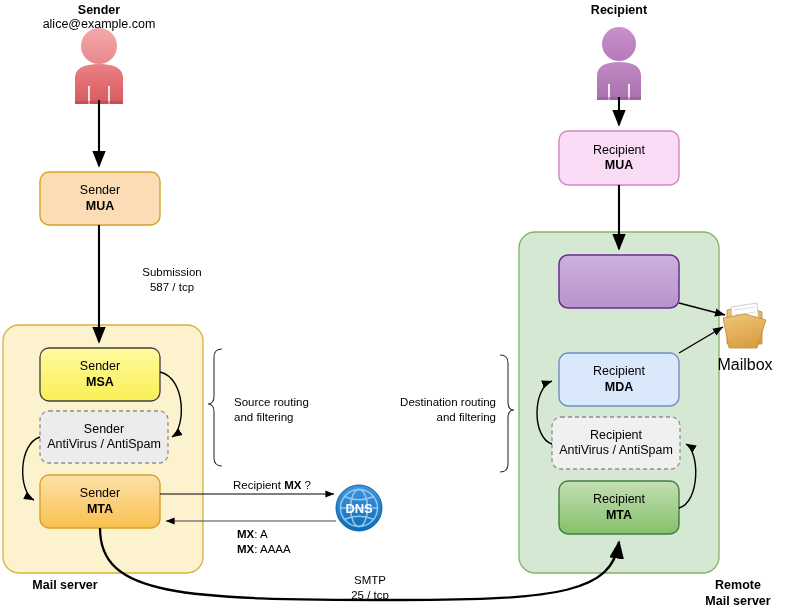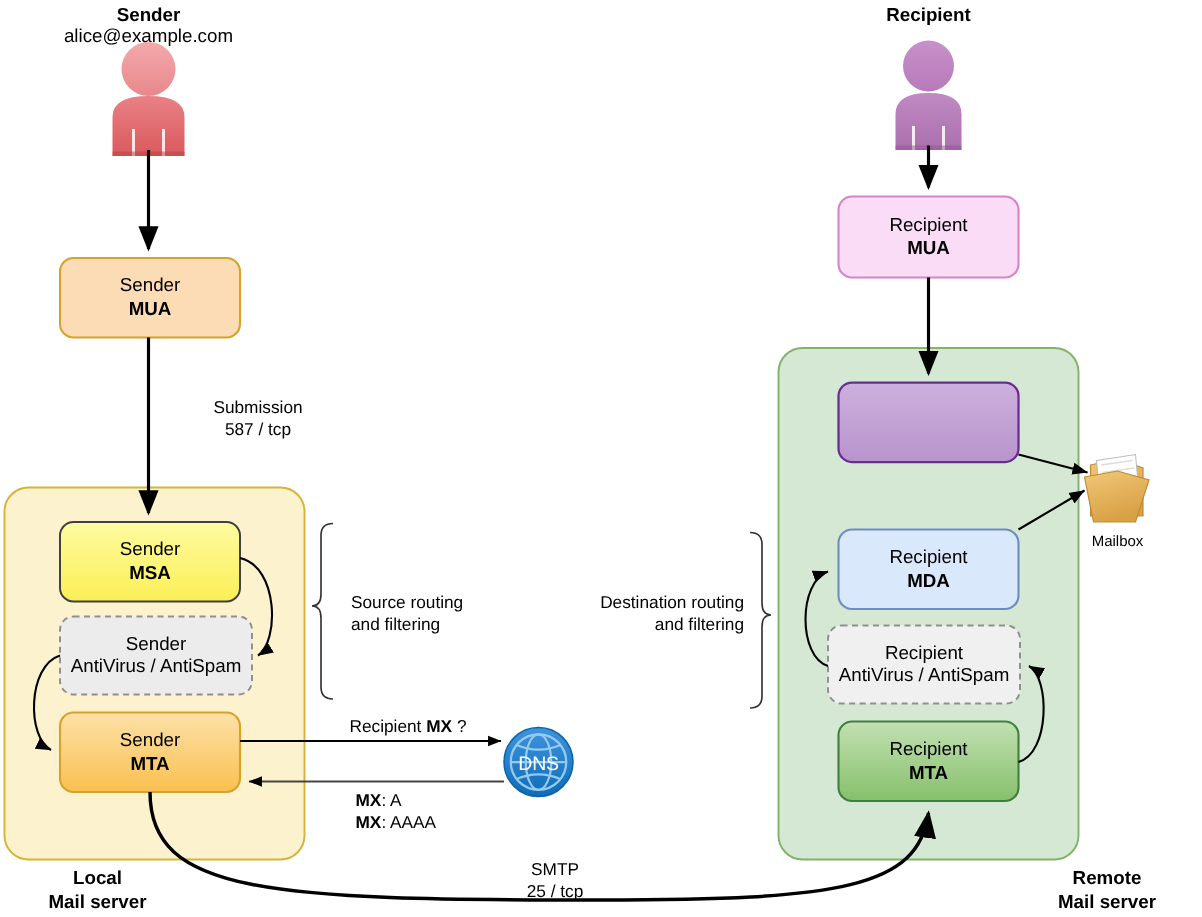--- a/index.html
+++ b/index.html
@@ -21,23 +21,23 @@
   .actor-title .addr{display:block;}
 
   .lbl{position:absolute;font-size:11.5px;text-align:center;line-height:1.28;}
   .lbl.left{text-align:left;}
   .lbl.right{text-align:right;}
   .lbl b{font-weight:bold;}
   .srv-cap{position:absolute;font-size:12.5px;font-weight:bold;text-align:center;line-height:1.25;}
 
   .dns-wrap{position:absolute;width:46px;height:46px;}
   .dns-txt{position:absolute;left:0;top:0;width:46px;height:46px;display:flex;
-           align-items:center;justify-content:center;color:#fff;font-weight:normal;
+           align-items:center;justify-content:center;color:#fff;font-weight:bold;
            font-size:13px;letter-spacing:-.2px;}
-  .mbx-cap{position:absolute;font-size:10px;text-align:center;}
+  .mbx-cap{position:absolute;font-size:16px;text-align:center;}
 </style>
 </head>
 <body>
 
 <div id="stage">
 
 <svg id="canvas" viewBox="0 0 801 611" xmlns="http://www.w3.org/2000/svg">
   <defs>
     <marker id="ah" markerWidth="9" markerHeight="9" refX="7.2" refY="3.2" orient="auto" markerUnits="strokeWidth">
       <path d="M0,0 L8,3.2 L0,6.4 z" fill="#000"></path>
@@ -239,21 +239,20 @@
   <div><b>MX</b><span>: A</span></div>
   <div><b>MX</b><span>: AAAA</span></div>
 </div>
 
 <div class="lbl" style="left:305px;top:573px;width:130px;">
   <div>SMTP</div>
   <div>25 / tcp</div>
 </div>
 
 <div class="srv-cap" style="left:0px;top:578px;width:130px;">
-  <div>Local</div>
   <div>Mail server</div>
 </div>
 <div class="srv-cap" style="left:676px;top:578px;width:124px;">
   <div>Remote</div>
   <div>Mail server</div>
 </div>
 
 </div>
 
 </body></html>

